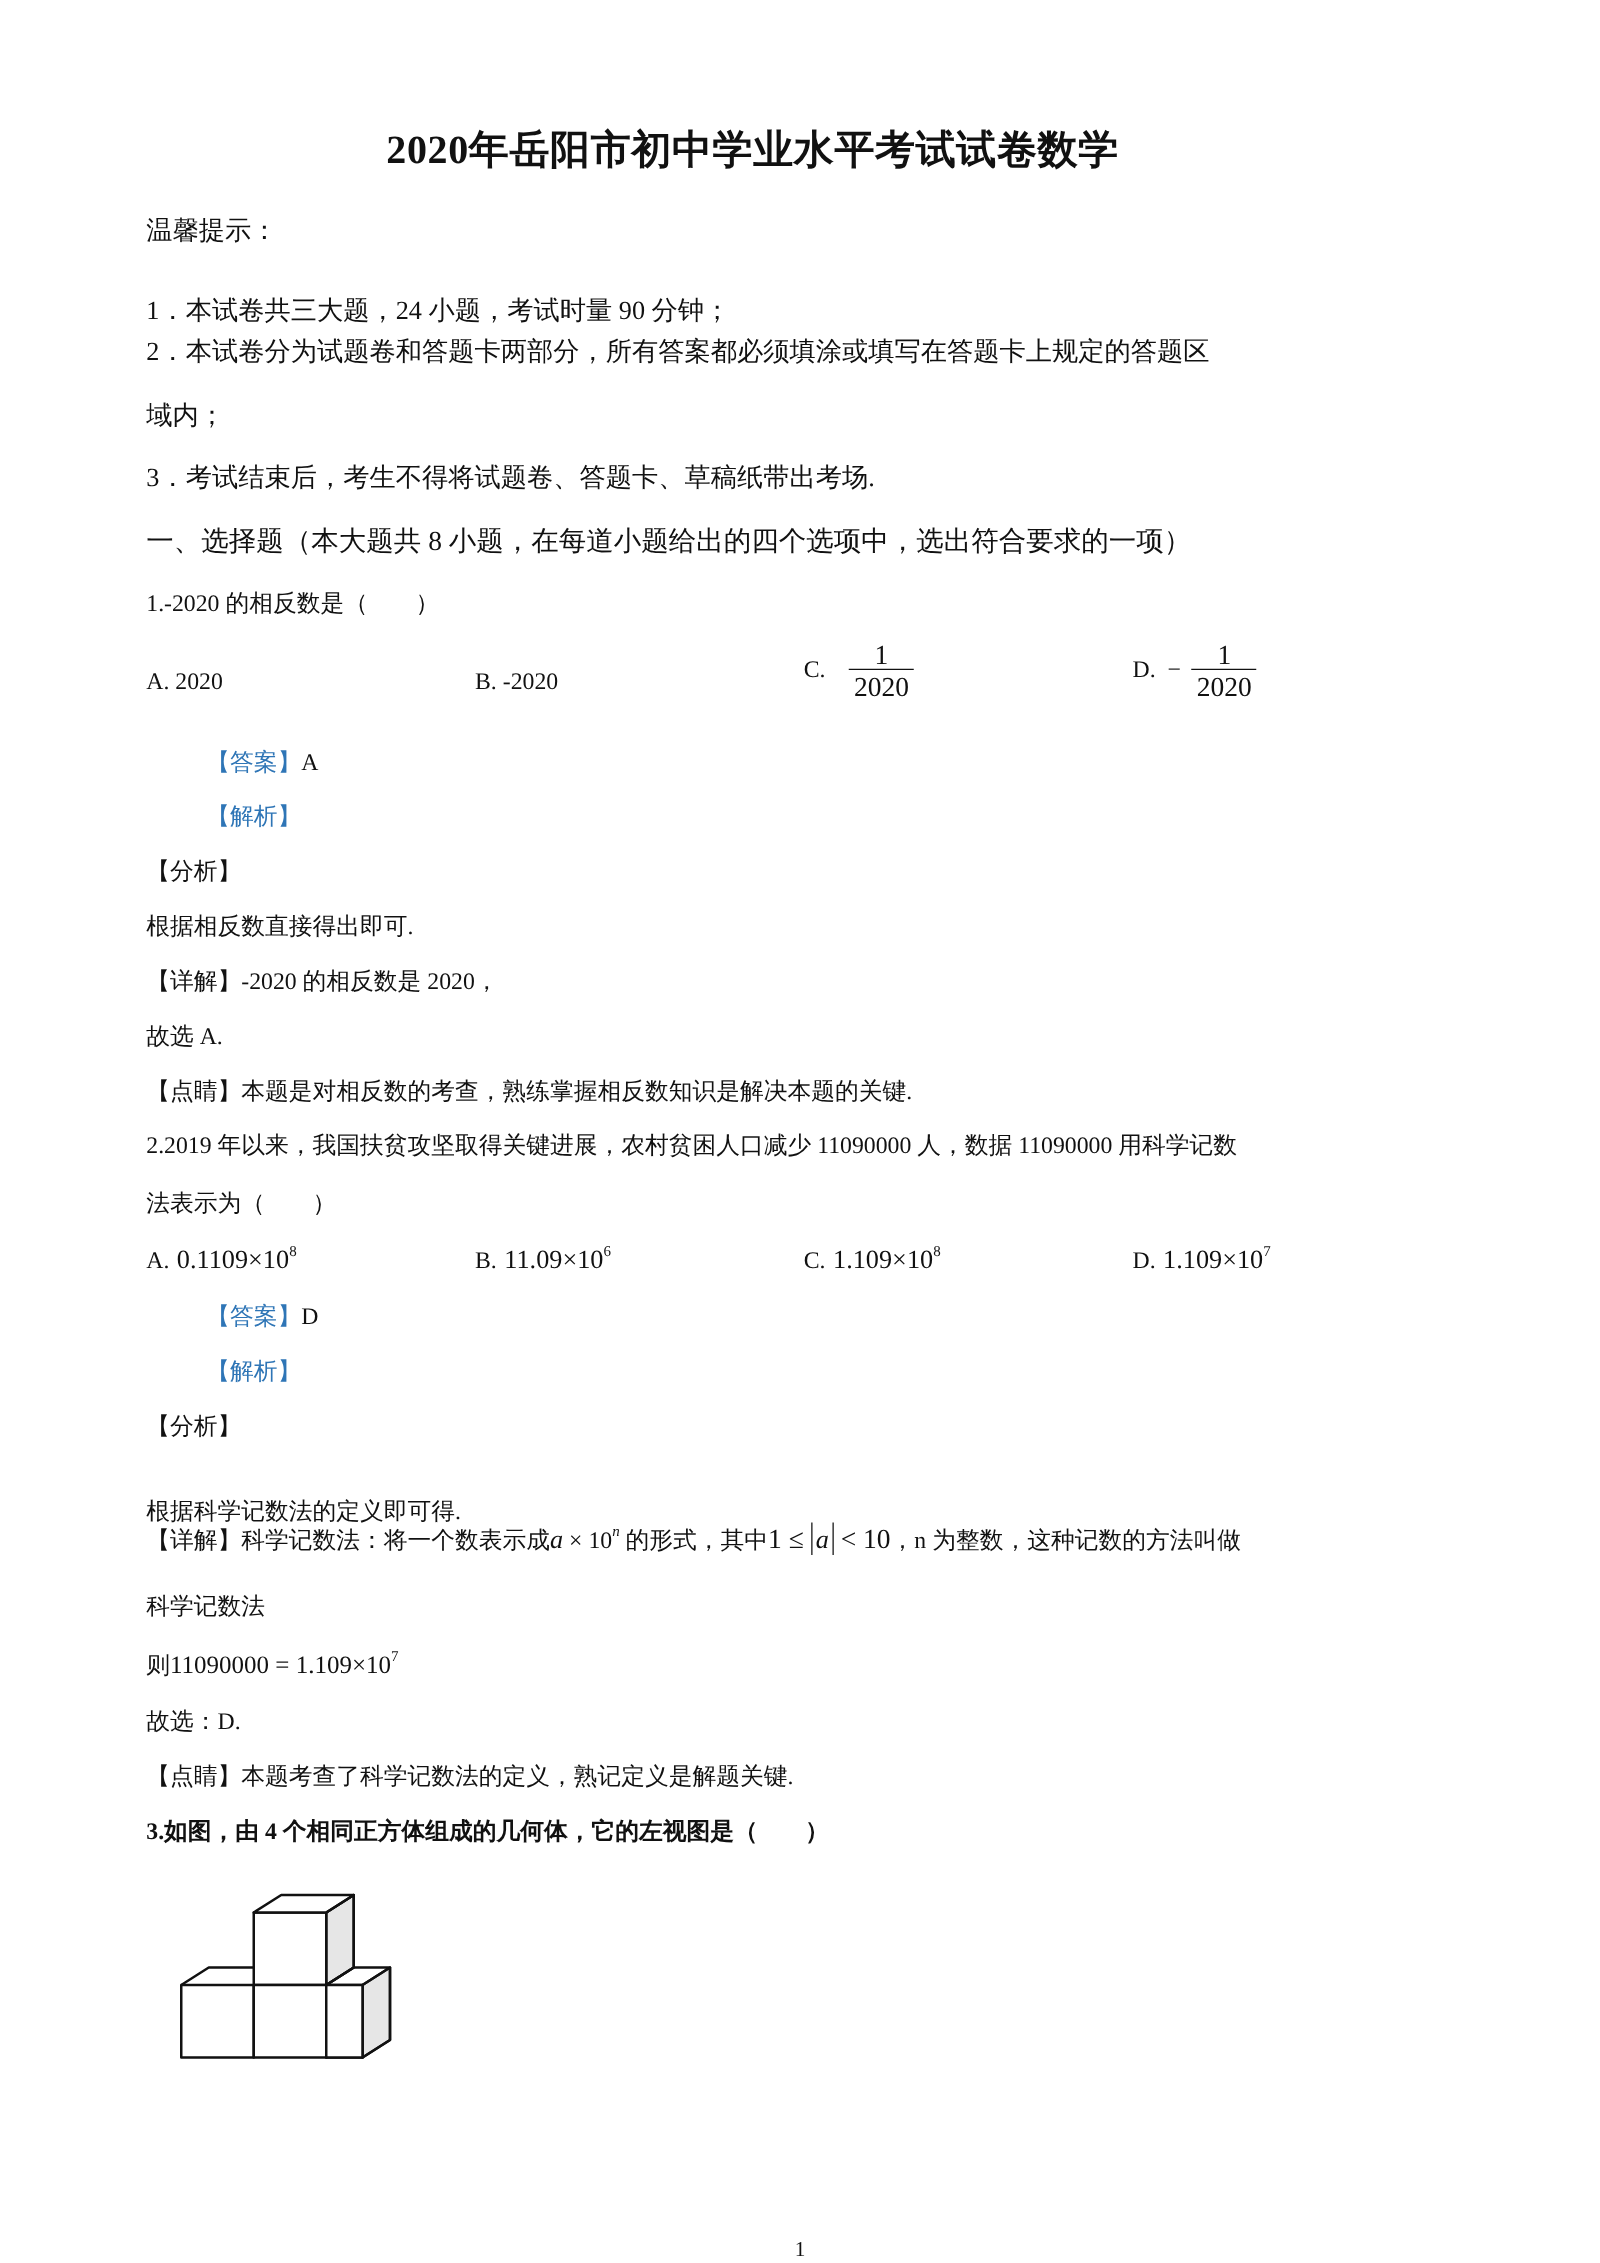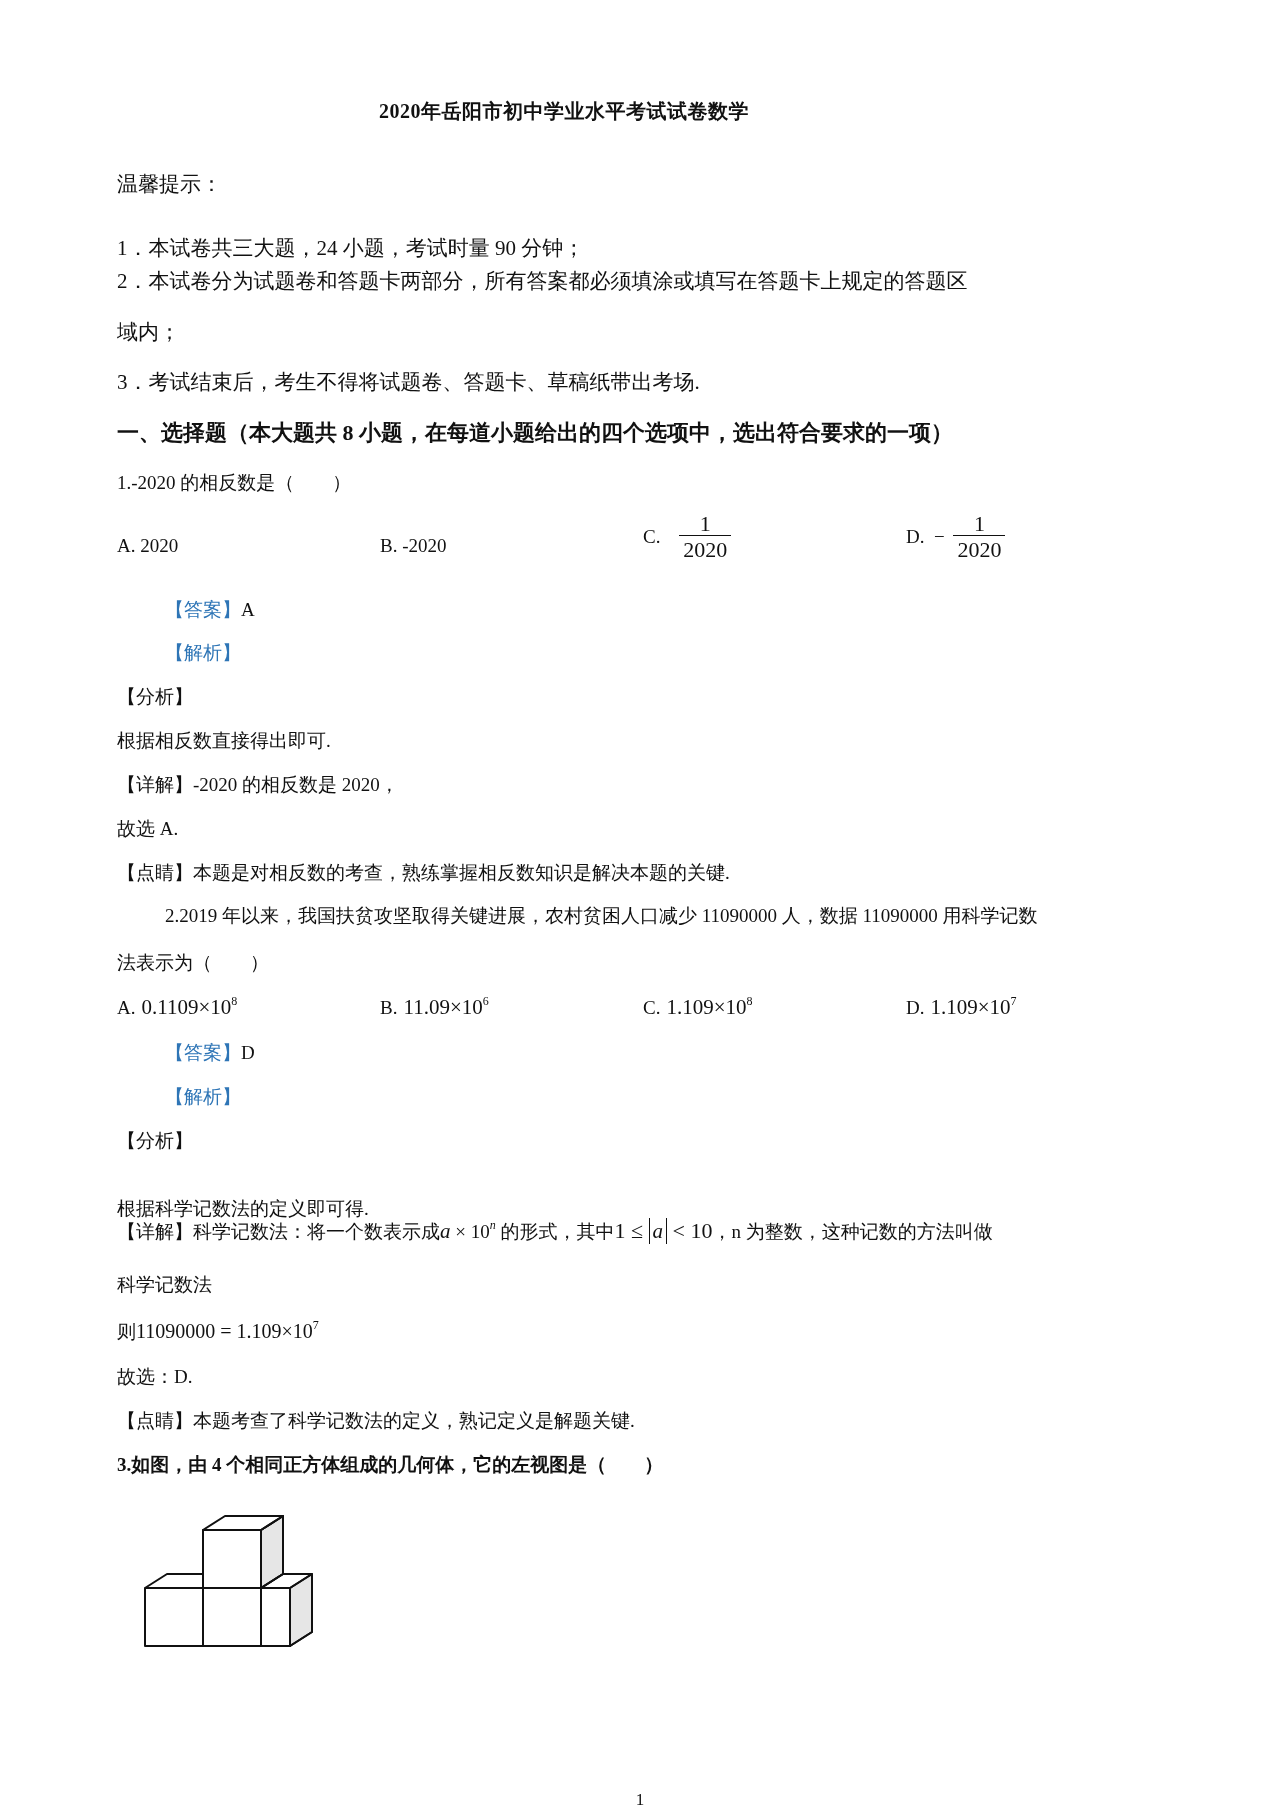--- a/index.html
+++ b/index.html
@@ -4,24 +4,24 @@
 <style>
   html, body { margin: 0; padding: 0; background: #ffffff; }
   body {
     width: 1280px; height: 1810px; position: relative; overflow: hidden;
     font-family: "Liberation Serif", "DejaVu Serif", serif;
     color: #111111;
   }
   .abs { position: absolute; white-space: nowrap; }
   .title {
     left: 0; width: 1128px; top: 98px; text-align: center;
-    font-size: 20px; font-weight: bold; letter-spacing: 0.5px;
+    font-size: 32px; font-weight: bold; letter-spacing: 0.5px; padding-left: 38px;
   }
   .tip { left: 117px; font-size: 21px; }
-  .section-head { left: 117px; font-size: 22px; font-weight: bold; }
+  .section-head { left: 117px; font-size: 22px; font-weight: normal; }
   .body { left: 117px; font-size: 19px; }
   .blue { color: #2e75b6; margin-left: 48px; }
   .opt { font-size: 19px; }
   .frac {
     display: inline-flex; flex-direction: column; align-items: center;
     vertical-align: middle; margin-left: 14px; line-height: 1.05;
     font-size: 22px;
   }
   .frac .num { padding: 0 6px; }
   .frac .den { border-top: 1.5px solid #111; padding: 2px 4px 0; }
@@ -72,21 +72,21 @@
 <div class="abs body" style="top:684px;">【分析】</div>
 <div class="abs body" style="top:728px;">根据相反数直接得出即可.</div>
 <div class="abs body" style="top:772px;">
   <span>【详解】</span><span>-2020 的相反数是 2020，</span>
 </div>
 <div class="abs body" style="top:816px;">故选 A.</div>
 <div class="abs body" style="top:860px;">
   <span>【点睛】</span><span>本题是对相反数的考查，熟练掌握相反数知识是解决本题的关键.</span>
 </div>
 
-<div class="abs body" style="top:903px;margin-left:48px;">2.2019 年以来，我国扶贫攻坚取得关键进展，农村贫困人口减少 11090000 人，数据 11090000 用科学记数</div>
+<div class="abs body" style="top:903px;">2.2019 年以来，我国扶贫攻坚取得关键进展，农村贫困人口减少 11090000 人，数据 11090000 用科学记数</div>
 <div class="abs body" style="top:950px;">法表示为（　　）</div>
 
 <div class="abs opt" style="left:117px; top:994px;">
   <span>A.</span><span class="sci"><span>0.1109×10</span><sup>8</sup></span>
 </div>
 <div class="abs opt" style="left:380px; top:994px;">
   <span>B.</span><span class="sci"><span>11.09×10</span><sup>6</sup></span>
 </div>
 <div class="abs opt" style="left:643px; top:994px;">
   <span>C.</span><span class="sci"><span>1.109×10</span><sup>8</sup></span>

